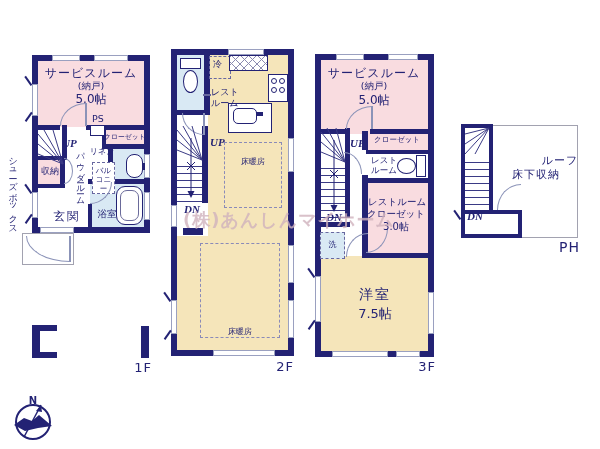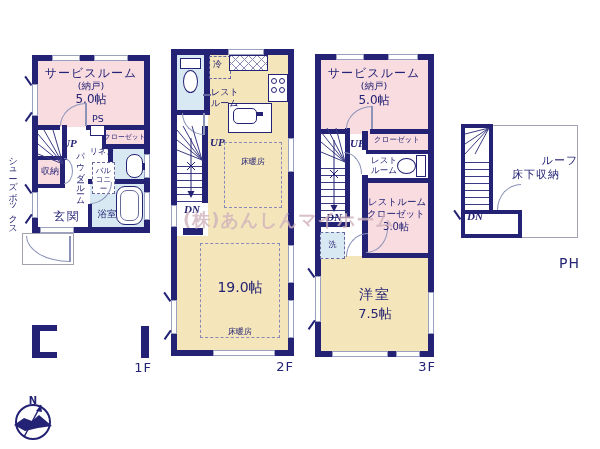--- a/index.html
+++ b/index.html
@@ -178,21 +178,20 @@
 
   <div class="dash" style="left:224px;top:142px;width:58px;height:66px;border-color:#8a8ab8;"></div>
   <div class="dash" style="left:200px;top:243px;width:80px;height:95px;border-color:#8a8ab8;"></div>
 
   <div class="lbl ba" style="left:211px;top:87px;width:29px;font-size:9px;text-align:left;">レストルーム</div>
   <div class="leaf" style="left:203px;top:94px;width:8px;height:1.5px;background:#6868a0;"></div>
   <div class="updn" style="left:210px;top:136px;">UP</div>
   <div class="updn" style="left:184px;top:203px;">DN</div>
   <div class="lbl nw" style="left:233px;top:157px;width:40px;font-size:8px;">床暖房</div>
   <div class="lbl nw" style="left:220px;top:327px;width:40px;font-size:8px;">床暖房</div>
-  <div class="lbl nw" style="left:206px;top:279px;width:68px;font-size:14px;">19.0帖</div>
 
   <div class="a white" style="left:315px;top:54px;width:119px;height:303px;"></div>
   <div class="a pink" style="left:321px;top:60px;width:107px;height:74px;"></div>
   <div class="a pink" style="left:366px;top:131px;width:62px;height:21px;"></div>
   <div class="a pink" style="left:362px;top:180px;width:66px;height:78px;"></div>
   <div class="a cream" style="left:321px;top:256px;width:107px;height:95px;"></div>
 
   <div class="wl" style="left:315px;top:54px;width:119px;height:6px;"></div>
   <div class="wl" style="left:315px;top:351px;width:119px;height:6px;"></div>
   <div class="wl" style="left:315px;top:54px;width:6px;height:303px;"></div>
@@ -280,21 +279,21 @@
   <div class="lbl nw" style="left:504px;top:169px;width:64px;font-size:11px;letter-spacing:1px;">床下収納</div>
 
   <div class="wl" style="left:32px;top:325px;width:8px;height:33px;"></div>
   <div class="wl" style="left:32px;top:325px;width:25px;height:6px;"></div>
   <div class="wl" style="left:32px;top:352px;width:25px;height:6px;"></div>
   <div class="wl" style="left:141px;top:326px;width:8px;height:32px;"></div>
 
   <div class="floorlbl" style="left:124px;top:360px;width:28px;">1F</div>
   <div class="floorlbl" style="left:266px;top:359px;width:28px;">2F</div>
   <div class="floorlbl" style="left:408px;top:359px;width:28px;">3F</div>
-  <div class="floorlbl" style="left:548px;top:239px;width:32px;font-size:14px;margin-top:16px;">PH</div>
+  <div class="floorlbl" style="left:548px;top:239px;width:32px;font-size:14px;">PH</div>
 
   <svg style="left:8px;top:392px;" width="52" height="54" viewBox="0 0 52 54">
     <circle cx="25" cy="30" r="17" fill="none" stroke="var(--wall)" stroke-width="2"></circle>
     <line x1="33" y1="13" x2="16" y2="45" stroke="var(--wall)" stroke-width="1.5"></line>
     <path d="M33,13 L28,19 L34,20 Z" fill="var(--wall)"></path>
     <path d="M6,33 L16,26 L24,29 L31,23 L44,34 L30,36 L17,39 Z" fill="var(--wall)"></path>
     <text x="25" y="12" text-anchor="middle" font-size="10" font-weight="bold" fill="var(--wall)" font-family="DejaVu Sans, sans-serif">N</text>
   </svg>
 
   <div class="a nw" style="left:183px;top:208px;width:220px;font-size:18px;font-weight:bold;color:rgba(207,177,189,0.8);letter-spacing:1px;">(株)あんしんマイホーム</div>

